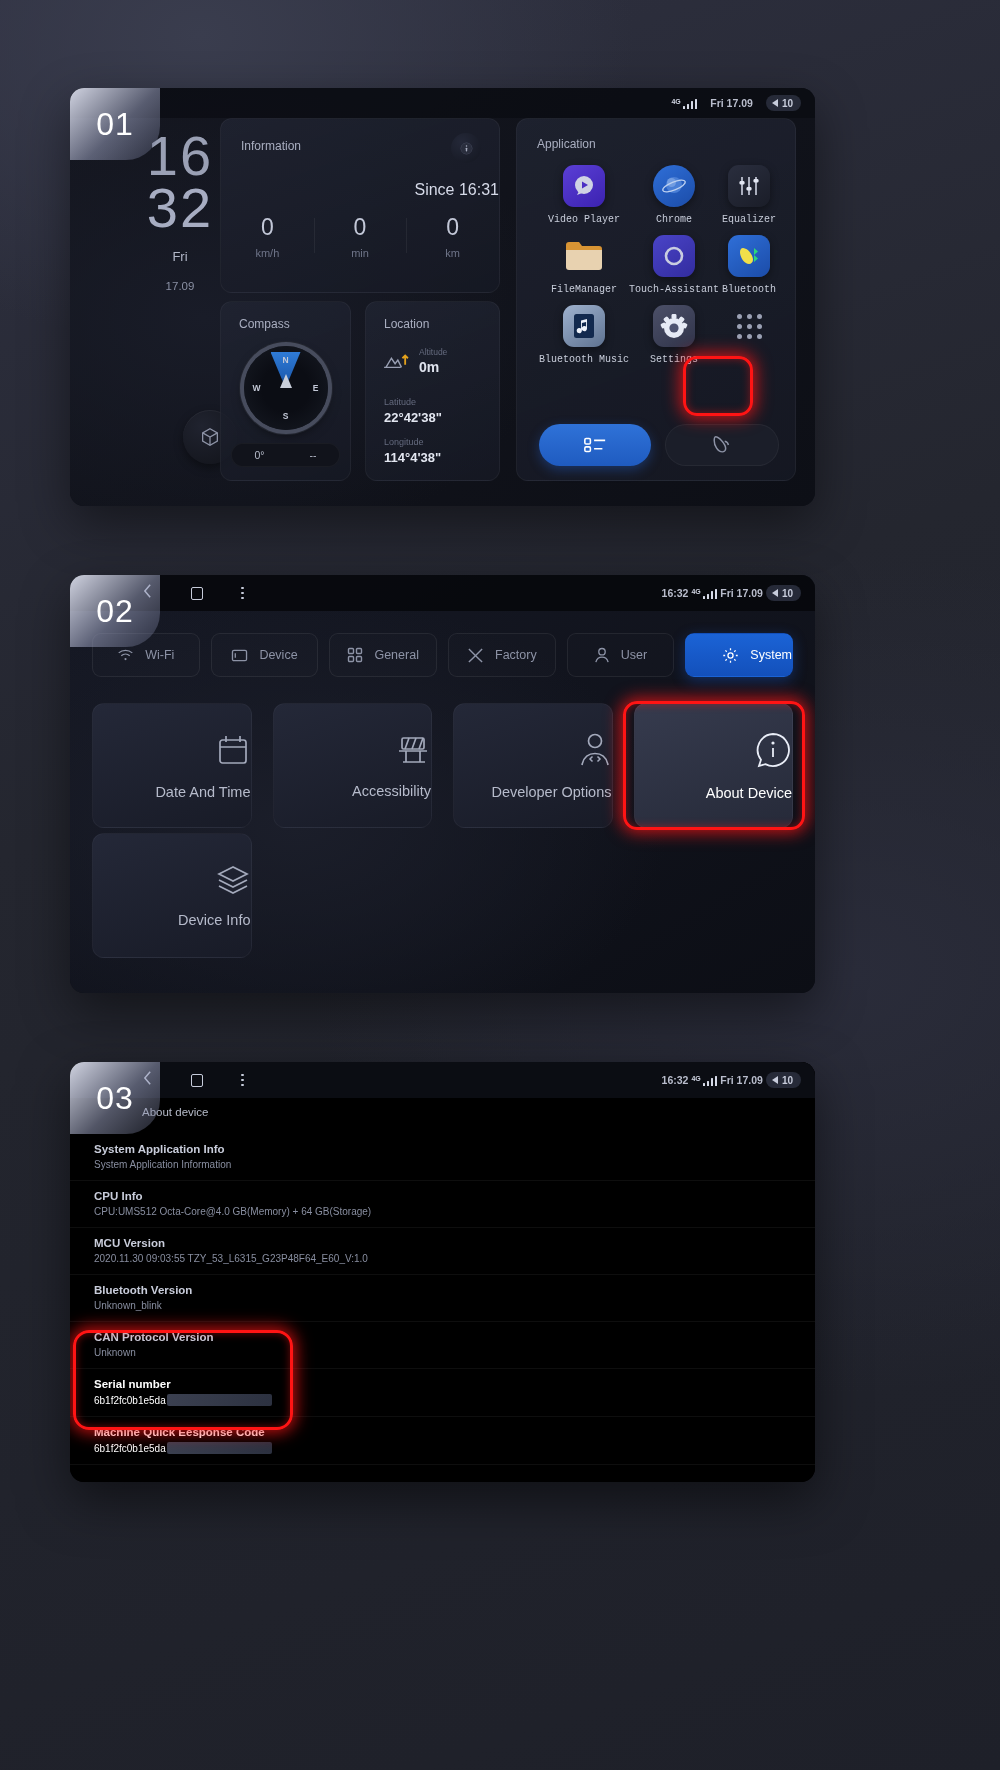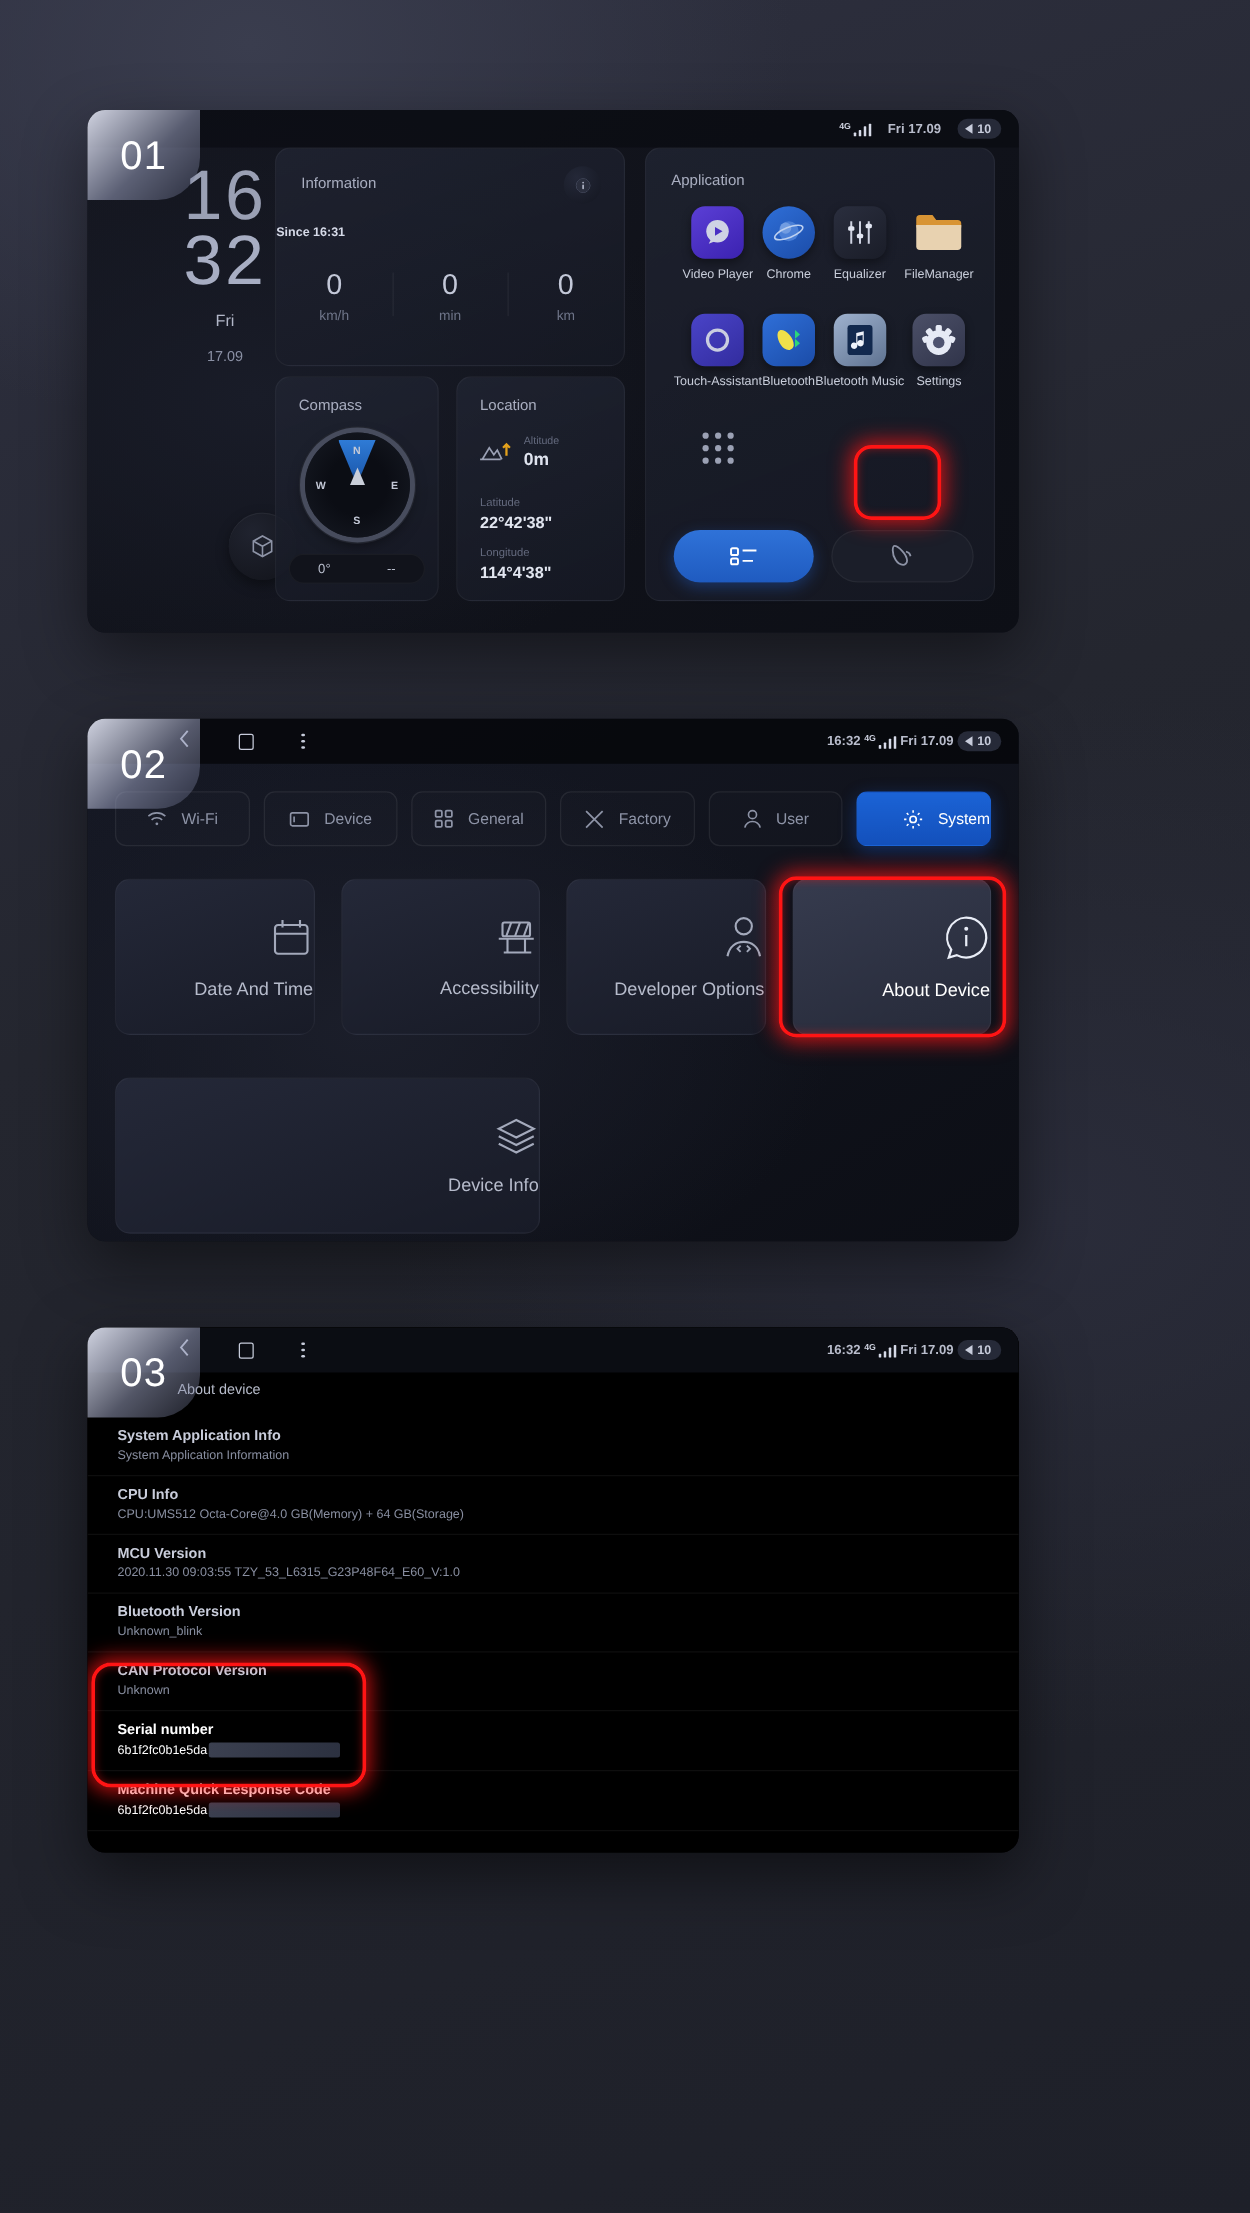--- a/index.html
+++ b/index.html
@@ -81,22 +81,22 @@
   }
   .card-title { font-size: 12px; color: #a9aec0; }
 
   #infoCard { left: 150px; top: 30px; width: 280px; height: 175px; }
   #infoCard .card-title { position: absolute; left: 20px; top: 20px; }
   .info-ibtn {
     position: absolute; right: 18px; top: 14px; width: 30px; height: 30px; border-radius: 50%;
     background: radial-gradient(circle at 35% 30%, #242838 0%, #171a25 80%);
     display: flex; align-items: center; justify-content: center;
   }
-  .info-since { position: absolute; top: 62px; left: 0; right: 0; text-align: left;
-    font-size: 10px; color: #d6dae8; font-weight: 700; }
+  .info-since { position: absolute; top: 62px; left: 0; right: 0; text-align: right;
+    font-size: 16px; color: #d6dae8; font-weight: 400; }
   .info-stats { position: absolute; left: 0; right: 0; top: 95px; display: flex; }
   .info-stat { flex: 1; text-align: center; position: relative; }
   .info-stat + .info-stat::before {
     content: ""; position: absolute; left: 0; top: 4px; bottom: 6px; width: 1px;
     background: rgba(255,255,255,0.06);
   }
   .stat-v { font-size: 23px; color: #c3c8d8; font-weight: 300; }
   .stat-u { margin-top: 6px; font-size: 11px; color: #6e7488; }
 
   #compassCard { left: 150px; top: 213px; width: 131px; height: 180px; }
@@ -134,21 +134,21 @@
   .loc-alt { position: absolute; left: 16px; top: 45px; display: flex; align-items: center; gap: 9px; }
   .loc-alt-lbl { font-size: 8.5px; color: #646a7e; }
   .loc-alt-val { font-size: 14px; color: #dfe3ee; font-weight: 700; margin-top: 2px; }
   .loc-field { position: absolute; left: 18px; }
   .loc-lbl { font-size: 9px; color: #646a7e; }
   .loc-val { font-size: 13px; color: #e2e6f0; font-weight: 700; margin-top: 3px; }
 
   #appCard { left: 446px; top: 30px; width: 280px; height: 363px; }
   #appCard .card-title { position: absolute; left: 20px; top: 18px; }
   .app-grid { position: absolute; left: 22px; top: 46px; width: 240px;
-    display: grid; grid-template-columns: repeat(4, 1fr); row-gap: 26px; }
+    display: grid; grid-template-columns: repeat(3, 1fr); row-gap: 10px; font-family: Liberation Mono, monospace; }
   .app-cell { display: flex; flex-direction: column; align-items: center; gap: 7px; }
   .app-ico { width: 42px; height: 42px; border-radius: 11px;
     display: flex; align-items: center; justify-content: center;
     box-shadow: 0 3px 8px rgba(0,0,0,0.4); }
   .app-lbl { font-size: 10px; color: #c8cdda; white-space: nowrap; }
   .dotgrid { display: grid; grid-template-columns: repeat(3, 5px); gap: 5px; }
   .dotgrid i { width: 5px; height: 5px; border-radius: 50%; background: #9ba1b4; display: block; }
   .app-dock { position: absolute; left: 22px; bottom: 14px; width: 240px; display: flex; gap: 14px; }
   .dock-btn { flex: 1; height: 42px; border-radius: 21px; display: flex; align-items: center; justify-content: center; }
   .dock-btn.blue { background: linear-gradient(180deg, #2f72d8 0%, #1f5bc0 100%); box-shadow: 0 4px 12px rgba(35,95,200,.4); }
@@ -560,21 +560,21 @@
       <div class="tile sel">
         <svg width="38" height="38" viewBox="0 0 38 38" fill="none" stroke="#e9edf7" stroke-width="1.8">
           <path d="M19 3a16 16 0 11-7.6 30.1L5 35l2-6.3A16 16 0 0119 3z"></path>
           <circle cx="19" cy="12" r="1.6" fill="#e9edf7" stroke="none"></circle>
             <path d="M19 17v9"></path>
         </svg>
         <div class="tile-lbl">About Device</div>
       </div>
     </div>
 
-    <div class="tiles" style="top:287px; grid-template-columns:repeat(2,1fr);">
+    <div class="tiles" style="top:258px; grid-template-columns:repeat(4,1fr);">
       <div class="tile">
         <svg width="36" height="32" viewBox="0 0 36 32" fill="none" stroke="#a3a9bb" stroke-width="1.7">
           <path d="M18 3L4 10l14 7 14-7z"></path>
             <path d="M4 16l14 7 14-7"></path>
             <path d="M4 22l14 7 14-7"></path>
         </svg>
         <div class="tile-lbl">Device Info</div>
       </div>
       <div></div>
         <div></div>

